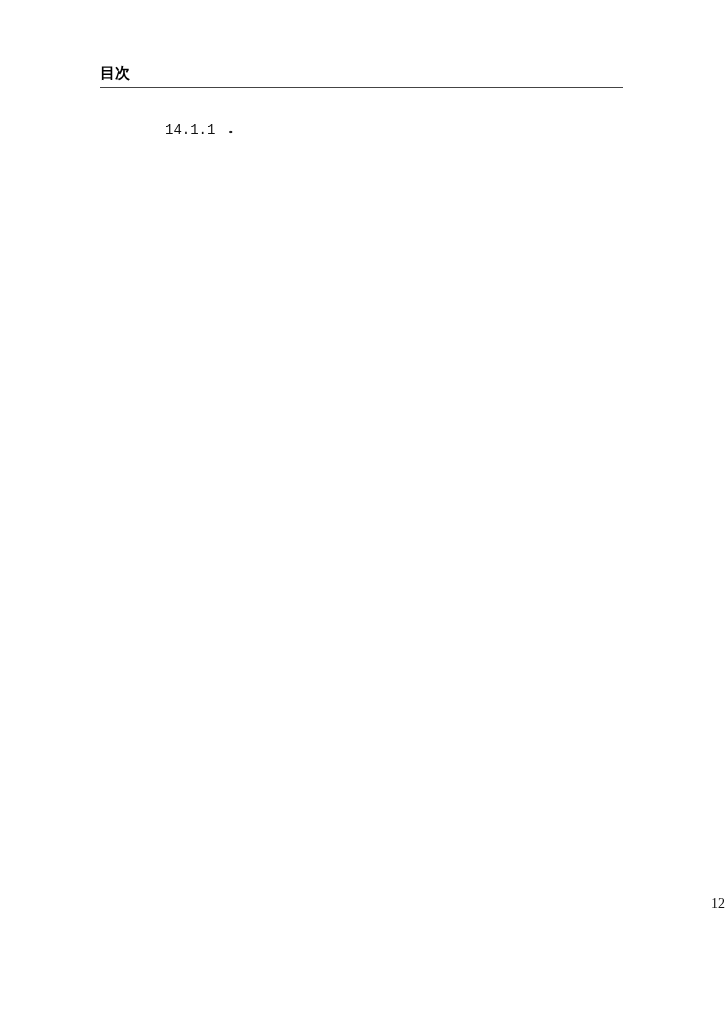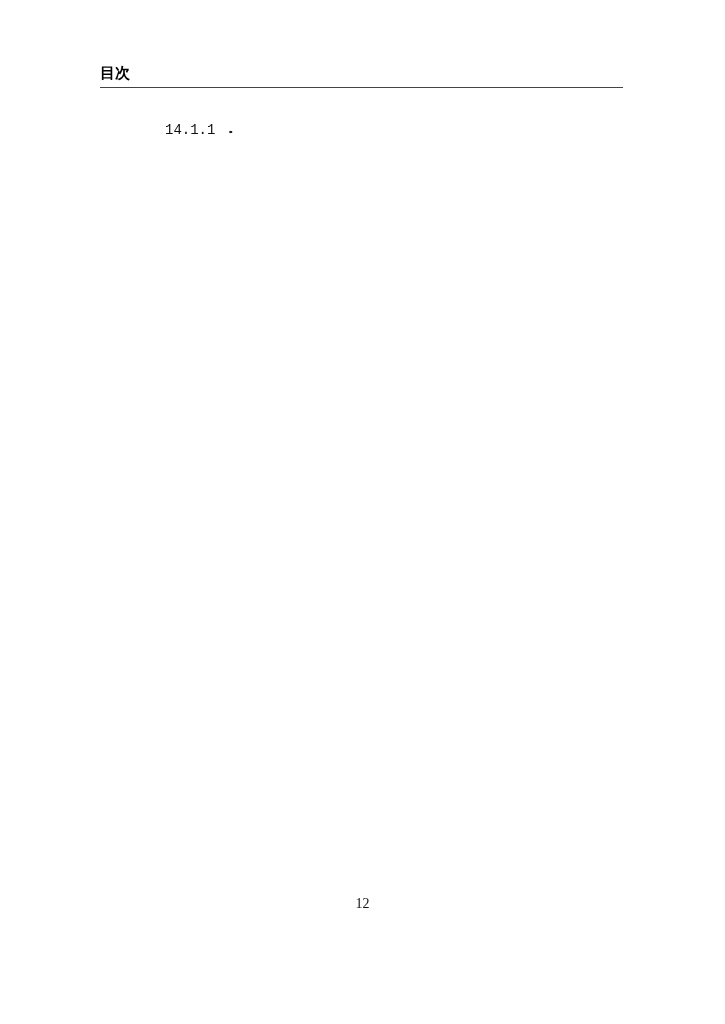--- a/index.html
+++ b/index.html
@@ -57,21 +57,21 @@
   }
   .row .page {
     flex: 0 0 auto;
     min-width: 26px;
     text-align: right;
   }
   .footer-page {
     position: absolute;
     left: 0; top: 896px;
     width: 725px;
-    text-align: center;
+    text-align: right;
     font-size: 14px;
     color: #111;
   }
 </style>
 </head>
 <body>
 
 <div class="page">
   <div class="running-head">目次</div>
   <div class="head-rule"></div>

